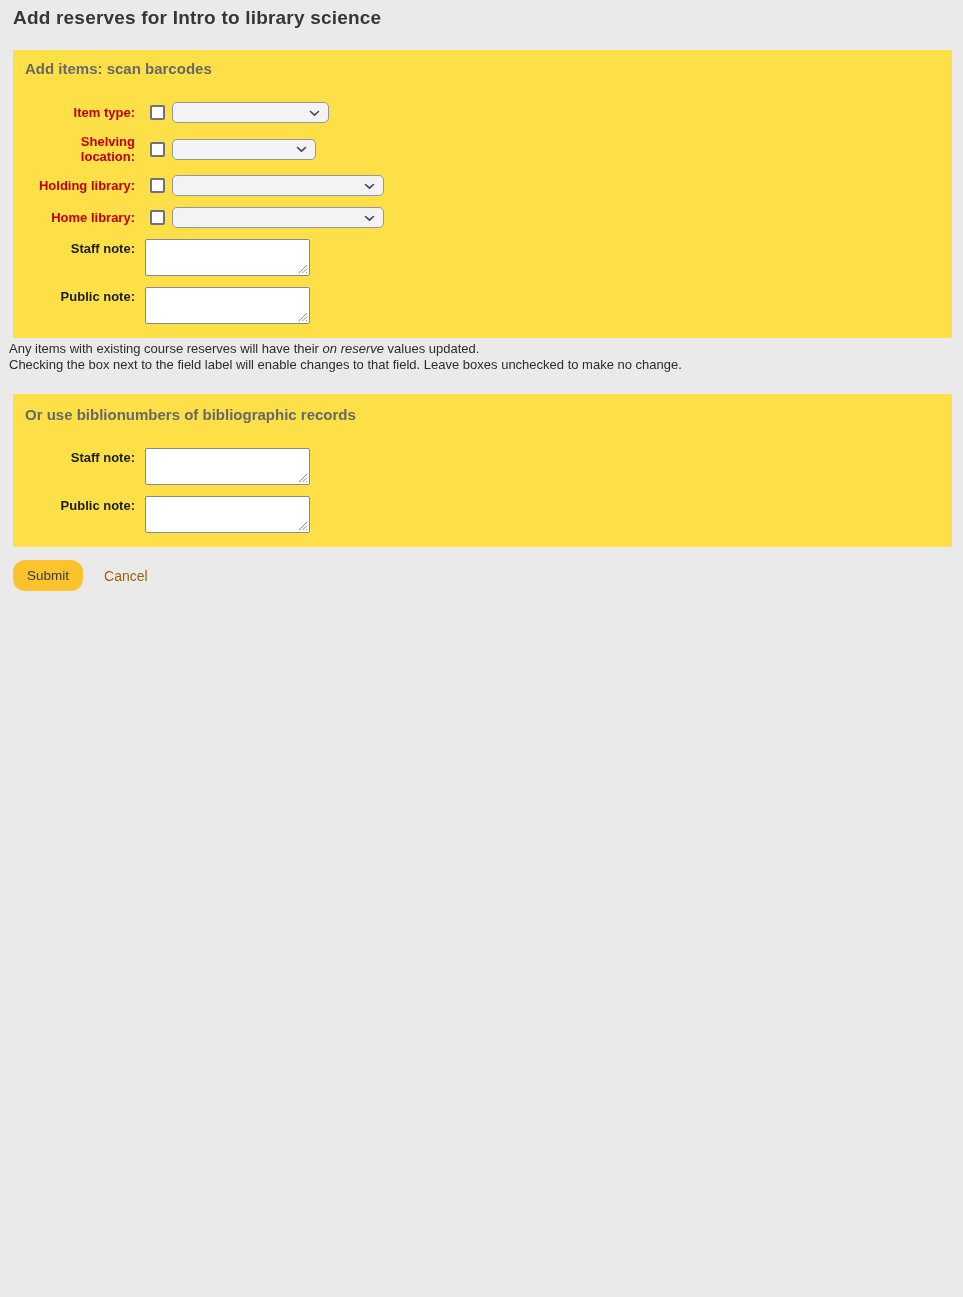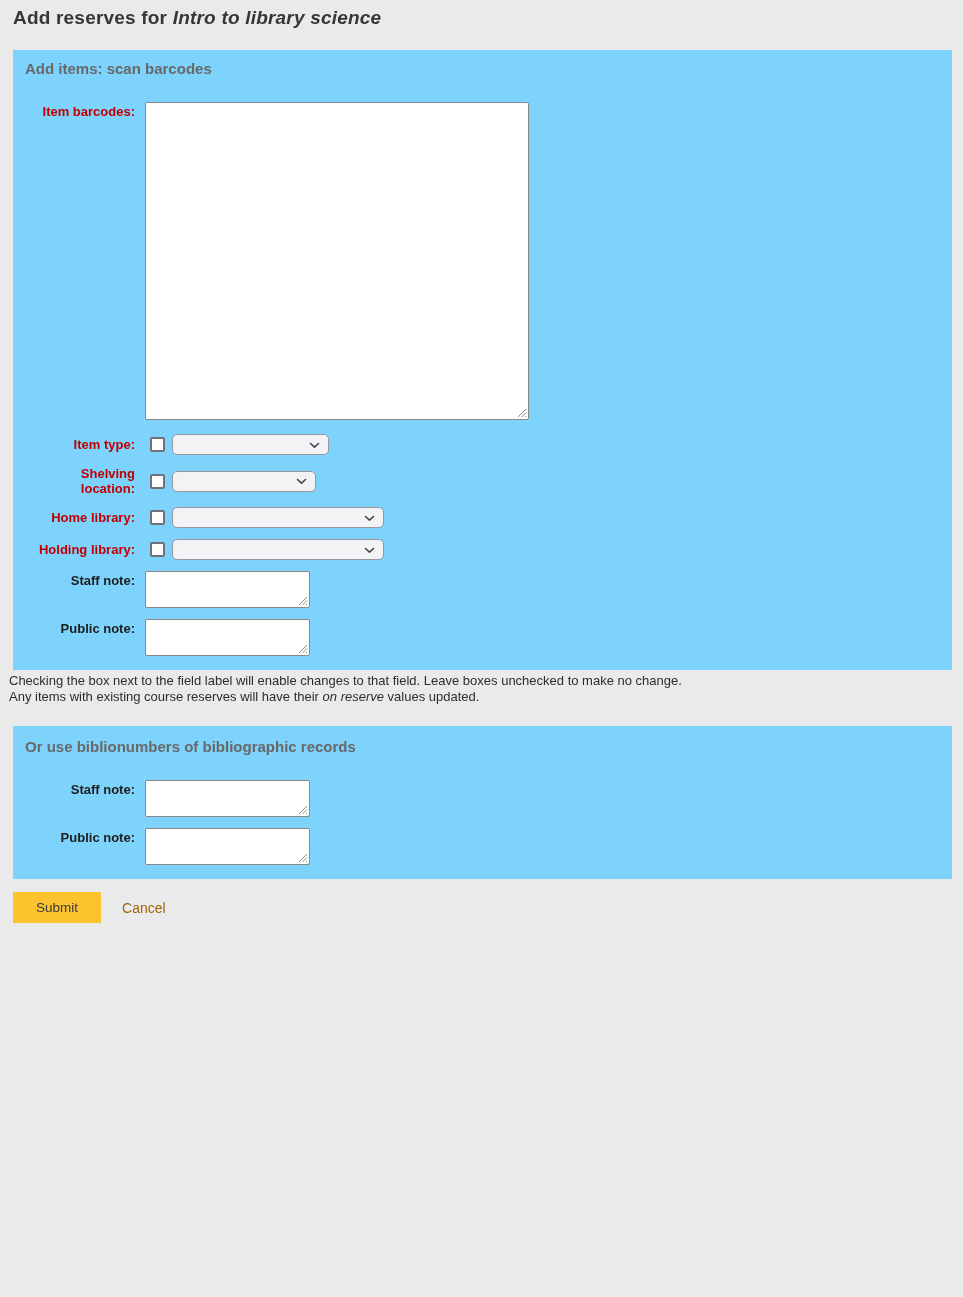--- a/index.html
+++ b/index.html
@@ -12,27 +12,27 @@
     overflow: hidden;
   }
   
   h1.page-title {
     margin: 7px 0 0 13px;
     font-size: 19px;
     font-weight: bold;
     color: #363636;
     letter-spacing: 0.2px;
   }
-  h1.page-title .course-name { font-style: italic; }
+  h1.page-title .course-name { }
 
   
   .panel {
     margin: 21px 11px 0 13px;
     width: 939px;
-    background: #7dd3fc;
+    background: #fde047;
     padding: 10px 12px 14px 12px;
   }
   .panel-heading {
     font-size: 15px;
     font-weight: bold;
     color: #686868;
     line-height: 18px;
     margin-bottom: 24px;
   }
 
@@ -122,51 +122,42 @@
   .hints { margin: 3px 0 0 9px; }
   .hints p { font-size: 13px; line-height: 16px; color: #2c2c2c; }
   .hints em { font-style: italic; }
 
   
   .actions { margin: 13px 0 0 13px; display: flex; align-items: center; }
   .submit-btn {
     background: #fcc32f;
     color: #3a3a3a;
     border: none;
-    border-radius: 0;
+    border-radius: 12px;
     font-family: "Liberation Sans", sans-serif;
     font-size: 13.5px;
-    padding: 8px 23px;
+    padding: 8px 14px;
     cursor: pointer;
   }
   .cancel-link {
     margin-left: 21px;
     color: #a16207;
     font-size: 14px;
     text-decoration: none;
     cursor: pointer;
   }
 </style>
 </head>
 <body>
 
 <h1 class="page-title"><span>Add reserves for </span><span class="course-name">Intro to library science</span></h1>
 
 <div class="panel">
   <div class="panel-heading">Add items: scan barcodes</div>
 
-  <div class="row top-align after-big">
-    <label class="field-label required">Item barcodes:</label>
-    <span class="ta-wrap">
-      <textarea class="big" style=""></textarea>
-      <svg class="resize-grip" width="12" height="12" viewBox="0 0 12 12">
-          <path d="M11 3 L3 11 M11 6.5 L6.5 11 M11 10 L10 11" stroke="#8d8d8d" stroke-width="1" fill="none"></path>
-        </svg>
-    </span>
-  </div>
 
   <div class="row">
     <label class="field-label required">Item type:</label>
     <input type="checkbox" style="">
     <span class="select-wrap">
       <select class="w-itemtype"></select>
       <span class="chevron"><svg width="11" height="7" viewBox="0 0 11 7">
             <path d="M1.5 1.5 L5.5 5.2 L9.5 1.5" fill="none" stroke="#45454d" stroke-width="1.6" stroke-linecap="round" stroke-linejoin="round"></path>
           </svg></span>
     </span>
@@ -178,41 +169,41 @@
     <input type="checkbox" style="">
     <span class="select-wrap">
       <select class="w-shelving"></select>
       <span class="chevron"><svg width="11" height="7" viewBox="0 0 11 7">
             <path d="M1.5 1.5 L5.5 5.2 L9.5 1.5" fill="none" stroke="#45454d" stroke-width="1.6" stroke-linecap="round" stroke-linejoin="round"></path>
           </svg></span>
     </span>
   </div>
 
   <div class="row">
+    <label class="field-label required">Holding library:</label>
+    <input type="checkbox" style="">
+    <span class="select-wrap">
+      <select class="w-library"></select>
+      <span class="chevron"><svg width="11" height="7" viewBox="0 0 11 7">
+            <path d="M1.5 1.5 L5.5 5.2 L9.5 1.5" fill="none" stroke="#45454d" stroke-width="1.6" stroke-linecap="round" stroke-linejoin="round"></path>
+          </svg></span>
+    </span>
+  </div>
+
+  <div class="row">
     <label class="field-label required">Home library:</label>
     <input type="checkbox" style="">
     <span class="select-wrap">
       <select class="w-library"></select>
       <span class="chevron"><svg width="11" height="7" viewBox="0 0 11 7">
             <path d="M1.5 1.5 L5.5 5.2 L9.5 1.5" fill="none" stroke="#45454d" stroke-width="1.6" stroke-linecap="round" stroke-linejoin="round"></path>
           </svg></span>
     </span>
   </div>
 
-  <div class="row">
-    <label class="field-label required">Holding library:</label>
-    <input type="checkbox" style="">
-    <span class="select-wrap">
-      <select class="w-library"></select>
-      <span class="chevron"><svg width="11" height="7" viewBox="0 0 11 7">
-            <path d="M1.5 1.5 L5.5 5.2 L9.5 1.5" fill="none" stroke="#45454d" stroke-width="1.6" stroke-linecap="round" stroke-linejoin="round"></path>
-          </svg></span>
-    </span>
-  </div>
-
   <div class="row top-align">
     <label class="field-label">Staff note:</label>
     <span class="ta-wrap">
       <textarea class="note" style=""></textarea>
       <svg class="resize-grip" width="12" height="12" viewBox="0 0 12 12">
           <path d="M11 3 L3 11 M11 6.5 L6.5 11 M11 10 L10 11" stroke="#8d8d8d" stroke-width="1" fill="none"></path>
         </svg>
     </span>
   </div>
 
@@ -221,22 +212,22 @@
     <span class="ta-wrap">
       <textarea class="note" style=""></textarea>
       <svg class="resize-grip" width="12" height="12" viewBox="0 0 12 12">
           <path d="M11 3 L3 11 M11 6.5 L6.5 11 M11 10 L10 11" stroke="#8d8d8d" stroke-width="1" fill="none"></path>
         </svg>
     </span>
   </div>
 </div>
 
 <div class="hints">
+  <p><span>Any items with existing course reserves will have their </span><em>on reserve</em><span> values updated.</span></p>
   <p>Checking the box next to the field label will enable changes to that field. Leave boxes unchecked to make no change.</p>
-  <p><span>Any items with existing course reserves will have their </span><em>on reserve</em><span> values updated.</span></p>
 </div>
 
 <div class="panel" style="padding-top:12px; ">
   <div class="panel-heading">Or use biblionumbers of bibliographic records</div>
 
 
   <div class="row top-align">
     <label class="field-label">Staff note:</label>
     <span class="ta-wrap">
       <textarea class="note" style=""></textarea>

